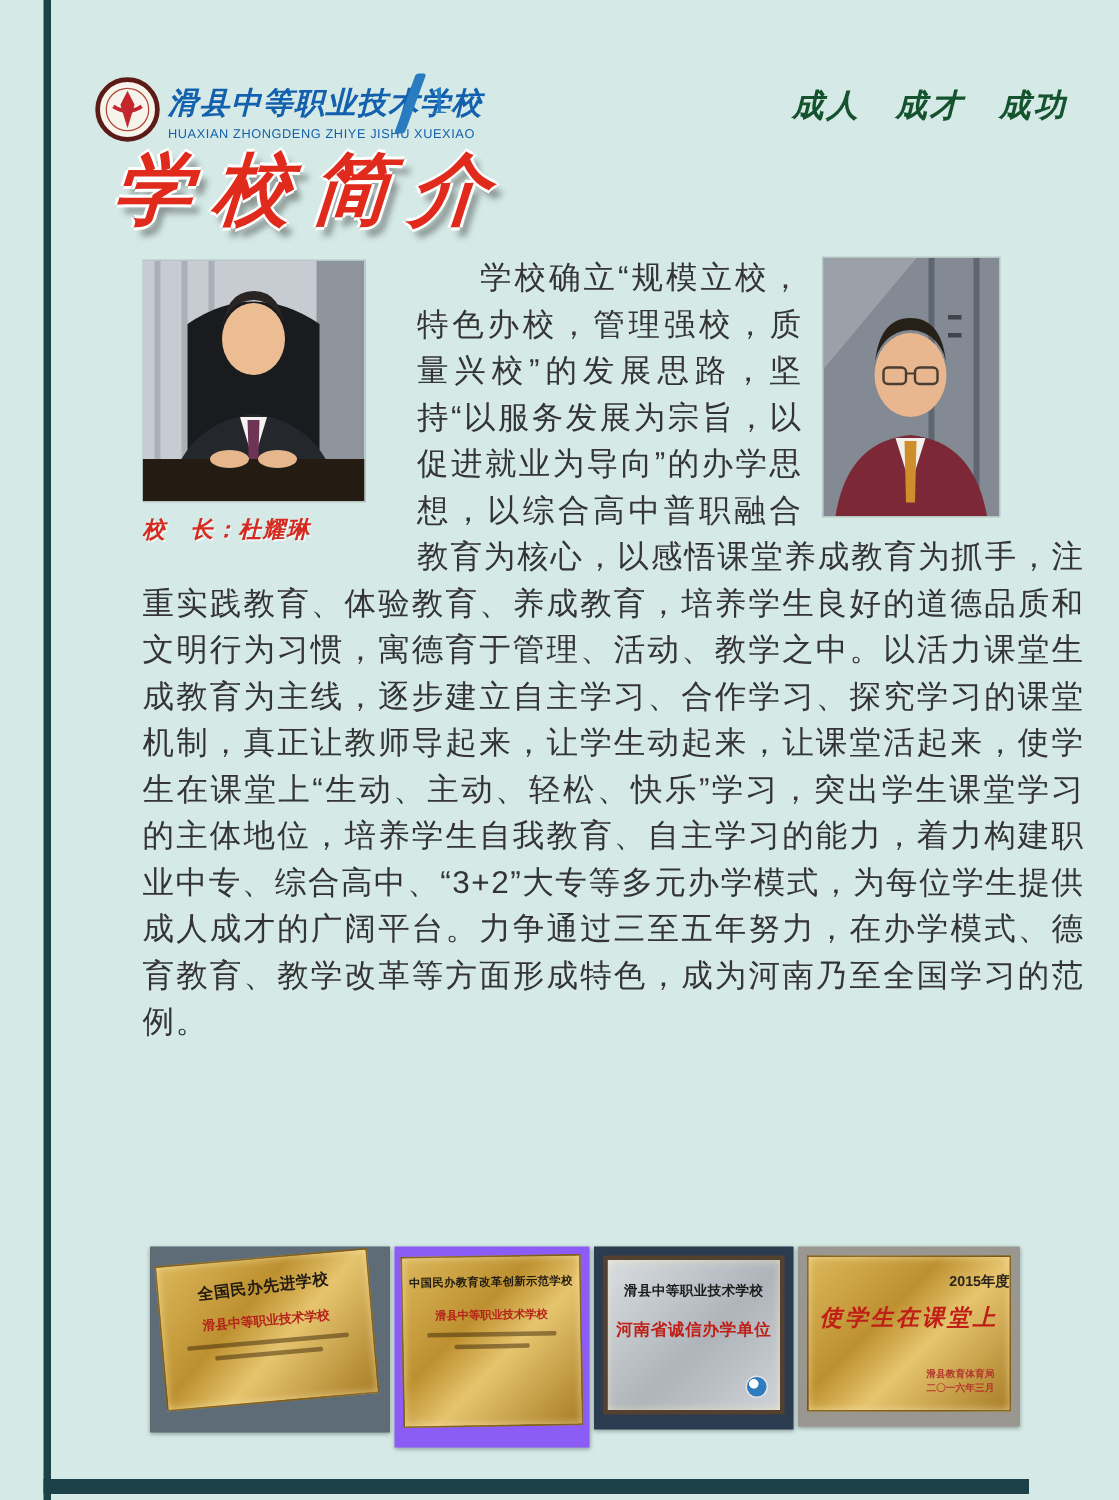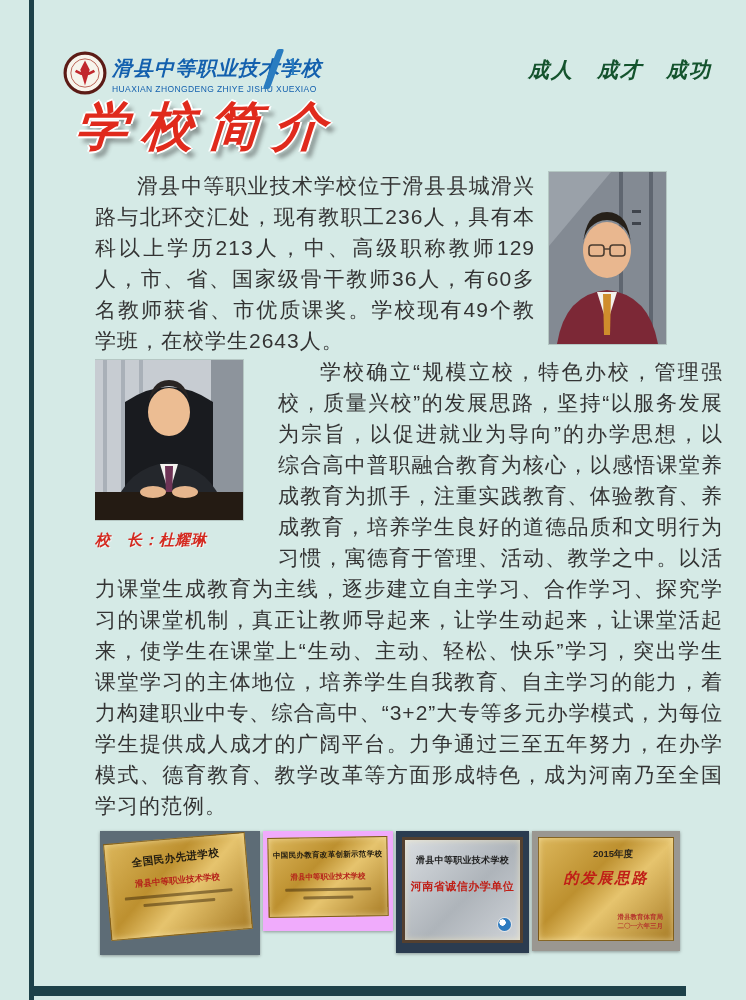--- a/index.html
+++ b/index.html
@@ -43,21 +43,21 @@
   .photo{display:block;box-shadow:0 0 0 1px rgba(0,0,0,.15);}
   figcaption{
     margin-top:4px;font-size:15px;font-weight:bold;font-style:italic;color:#d42a20;
     white-space:nowrap;letter-spacing:1px;text-shadow:1px 1px 0 rgba(255,255,255,.6);
   }
 
   
   .plaques{position:absolute;left:100px;top:831px;width:580px;display:flex;justify-content:space-between;align-items:flex-start;}
   .plaque-photo{position:relative;overflow:hidden;box-shadow:0 1px 3px rgba(0,0,0,.35);}
   .pp1{width:160px;height:124px;background:#5d6c76;}
-  .pp2{width:130px;height:100px;background:#f0abfc;}
+  .pp2{width:130px;height:134px;background:#8b5cf6;}
   .pp3{width:133px;height:122px;background:#2b3c50;}
   .pp4{width:148px;height:120px;background:#9a9791;}
   .plaque{
     position:absolute;text-align:center;
     background:linear-gradient(135deg,#dcb75c 0%,#bd902f 38%,#e6c46e 58%,#a87c26 100%);
     border:1px solid rgba(100,70,15,.7);box-shadow:inset 0 0 6px rgba(255,240,190,.6);
   }
   .plaque.gold1{left:7px;top:7px;right:11px;bottom:20px;transform:rotate(-5deg);}
   .plaque.gold2{left:5px;top:6px;right:5px;bottom:14px;transform:rotate(-1deg);}
   .plaque.silver{
@@ -71,21 +71,21 @@
   .pp2 .pl-title{font-size:7.5px;margin-top:12px;letter-spacing:.3px;}
   .pl-school-red{color:#b5221a;font-weight:bold;white-space:nowrap;}
   .pp1 .pl-school-red{font-size:8.5px;margin-top:10px;}
   .pp2 .pl-school-red{font-size:7.5px;margin-top:12px;}
   .fineline{height:3px;background:rgba(60,40,10,.5);margin:6px 16px 0 16px;border-radius:1px;}
   .fineline.short{margin:5px 34px 0 34px;height:2.5px;}
   .pp3 .pl-school{font-size:9px;font-weight:bold;color:#1d1d1d;margin-top:14px;white-space:nowrap;letter-spacing:.3px;}
   .pp3 .pl-honor{font-size:11px;font-weight:bold;color:#c01f17;margin-top:12px;white-space:nowrap;letter-spacing:.5px;}
   .tv-logo{position:absolute;right:9px;bottom:9px;width:13px;height:13px;border-radius:50%;
     background:radial-gradient(circle at 35% 35%,#ffffff 0 25%,#2e7bc0 28% 100%);box-shadow:0 0 0 1px rgba(255,255,255,.5);}
-  .pp4 .pl-year{font-size:9.5px;font-weight:bold;color:#2a241a;text-align:center;margin:10px 0 0 14px;}
+  .pp4 .pl-year{font-size:9.5px;font-weight:bold;color:#2a241a;text-align:right;margin:10px 0 0 14px;}
   .pp4 .pl-honor{font-size:15px;font-weight:900;font-style:italic;color:#c01f17;margin-top:8px;letter-spacing:2px;white-space:nowrap;}
   .pp4 .pl-issuer{position:absolute;right:10px;bottom:10px;text-align:center;}
   .pp4 .pl-issuer div{font-size:6.5px;color:#b5352c;font-weight:bold;line-height:9px;white-space:nowrap;}
 </style>
 </head>
 <body>
 
 <div class="page">
   <div class="left-bar"></div>
   <div class="bottom-bar"></div>
@@ -121,21 +121,20 @@
         <polygon points="48,120 68,120 58,152" fill="#f2f1ec"></polygon>
         <polygon points="54,122 62,122 61,163 55,163" fill="#cf8d2c"></polygon>
         <ellipse cx="58" cy="78" rx="24" ry="28" fill="#e9b78f"></ellipse>
         <path d="M34 74 a24 26 0 0 1 48 0 q-2 -34 -24 -34 t-24 34z" fill="#262019"></path>
         <rect x="40" y="73" width="15" height="11" rx="3" fill="none" stroke="#4a3c30" stroke-width="1.6"></rect>
         <rect x="61" y="73" width="15" height="11" rx="3" fill="none" stroke="#4a3c30" stroke-width="1.6"></rect>
         <line x1="55" y1="77" x2="61" y2="77" stroke="#4a3c30" stroke-width="1.4"></line>
       </svg>
     </figure>
 
-    <p>滑县中等职业技术学校位于滑县县城滑兴路与北环交汇处，现有教职工236人，具有本科以上学历213人，中、高级职称教师129人，市、省、国家级骨干教师36人，有60多名教师获省、市优质课奖。学校现有49个教学班，在校学生2643人。</p>
 
     <figure class="fig-principal">
       <svg class="photo" viewBox="0 0 148 160" width="148" height="160">
         <rect width="148" height="160" fill="#c7ccd2"></rect>
         <rect x="8" y="0" width="4" height="160" fill="#a9b0b8"></rect>
         <rect x="26" y="0" width="4" height="160" fill="#a9b0b8"></rect>
         <rect x="44" y="0" width="4" height="160" fill="#a9b0b8"></rect>
         <rect x="116" y="0" width="32" height="160" fill="#8d949c"></rect>
         <path d="M30 160 v-118 q44 -30 88 0 v118 z" fill="#191b1f"></path>
         <path d="M16 160 q10 -52 58 -58 q48 6 58 58 z" fill="#24272c"></path>
@@ -177,21 +176,21 @@
       <div class="plaque silver">
         <div class="pl-school">滑县中等职业技术学校</div>
         <div class="pl-honor">河南省诚信办学单位</div>
         <div class="tv-logo"></div>
       </div>
     </div>
 
     <div class="plaque-photo pp4">
       <div class="plaque gold4">
         <div class="pl-year">2015年度</div>
-        <div class="pl-honor">的发展思路</div>
+        <div class="pl-honor">使学生在课堂上</div>
         <div class="pl-issuer">
           <div>滑县教育体育局</div>
           <div>二〇一六年三月</div>
         </div>
       </div>
     </div>
 
   </div>
 </div>
 

